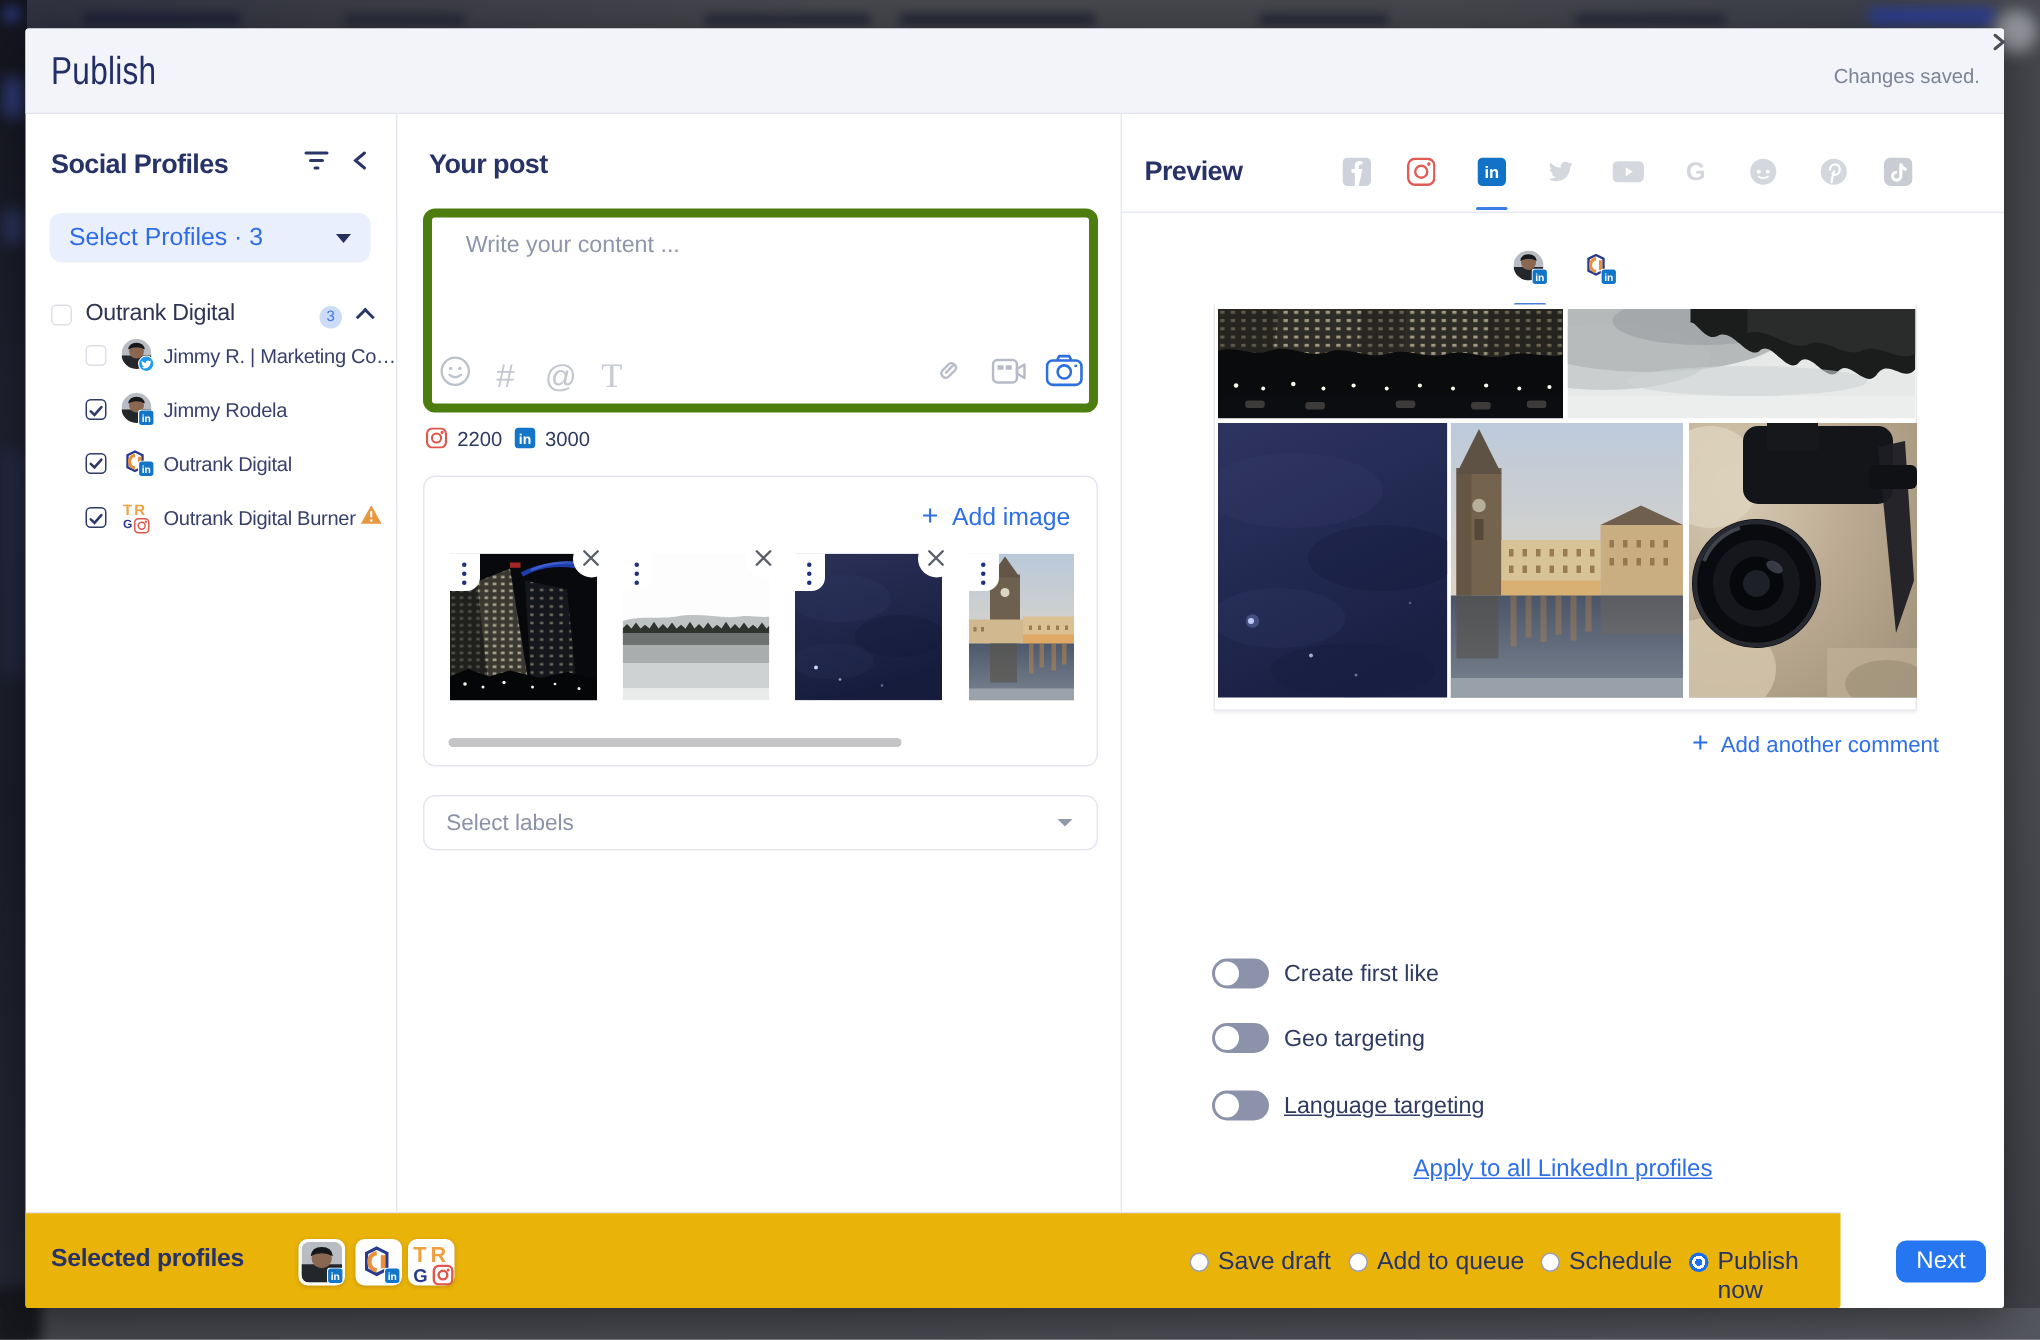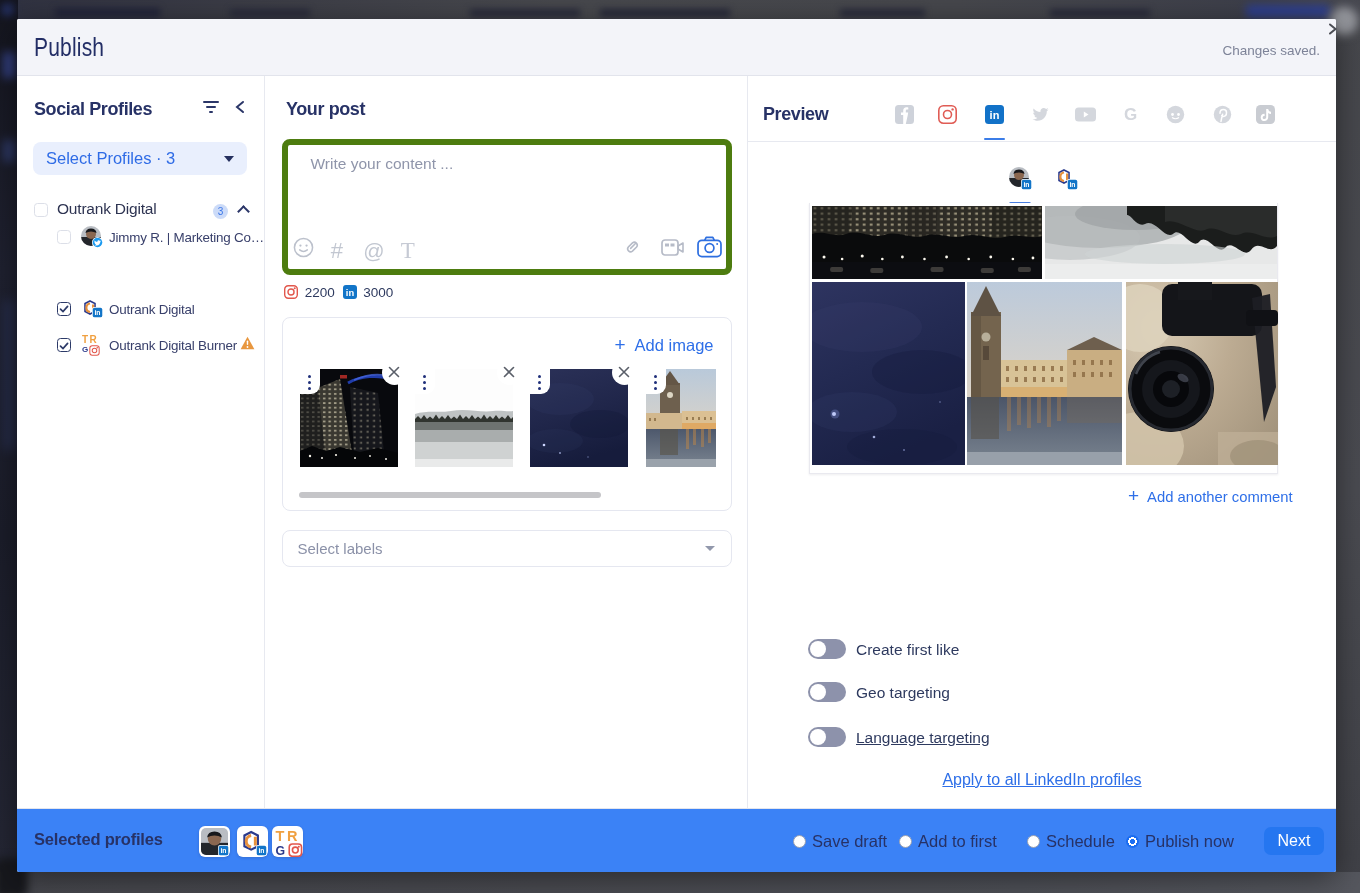--- a/index.html
+++ b/index.html
@@ -19,21 +19,21 @@
 
   
   #modal { position:absolute; left:17px; top:19px; width:1319px; height:853px;
      background:#fff; border-radius:2px; box-shadow:0 6px 30px rgba(0,0,0,.45); }
   #header { position:absolute; left:0; top:0; width:1319px; height:57px; background:#f3f4f9;
      border-bottom:1px solid #e2e4ec; border-radius:2px 2px 0 0; }
   #header .title { position:absolute; left:17px; top:13px; font-size:26px; font-weight:500; transform:scaleX(.81); transform-origin:0 0; color:#232e66; letter-spacing:.2px; }
   #header .saved { position:absolute; right:16px; top:24px; font-size:13.5px; color:#7d8398; }
   #chev { position:absolute; right:-3px; top:2px; width:12px; height:12px; }
 
-  #footer { position:absolute; left:0; top:789px; width:1319px; height:64px; background:#3b82f6;
+  #footer { position:absolute; left:0; top:789px; width:1210px; height:64px; background:#eab308;
      border-top:1px solid #e3e5ed; border-radius:0 0 2px 2px; }
 
   .vdiv { position:absolute; top:57px; width:1px; height:732px; background:#e7e9f0; }
 
   
   #leftcol { position:absolute; left:0; top:57px; width:247px; height:732px; }
   #leftcol .head { position:absolute; left:17px; top:23px; }
   .filt { position:absolute; left:186px; top:25px; width:16px; height:13px; }
   .filt i { position:absolute; left:0; background:#2b3668; height:2px; border-radius:1px; display:block; }
   .chevl { position:absolute; left:217px; top:24px; width:12px; height:12px; border-left:2px solid #2b3668; border-bottom:2px solid #2b3668; transform:rotate(45deg); border-radius:1px; }
@@ -174,20 +174,41 @@
             <circle cx="10" cy="8" r="5" fill="#8a6750"></circle>
             <path d="M4.5 7 Q5 2.5 10 2.5 Q15 2.5 15.5 7 Q13 5.5 10 5.5 Q7 5.5 4.5 7Z" fill="#17181c"></path>
           </svg>
           <svg class="nbadge" viewBox="0 0 12 12">
             <circle cx="6" cy="6" r="6" fill="#fff"></circle>
             <circle cx="6" cy="6" r="5.2" fill="#1d9bf0"></circle>
             <path d="M9.5 4.2c-.3.1-.5.2-.8.2.3-.2.5-.4.6-.7-.3.2-.6.3-.9.4-.3-.3-.7-.5-1.1-.5-.8 0-1.5.7-1.5 1.5v.3c-1.2-.1-2.3-.7-3-1.6-.1.2-.2.5-.2.8 0 .5.3 1 .7 1.2-.2 0-.5-.1-.7-.2 0 .7.5 1.3 1.2 1.5H3.2c.2.6.7 1 1.4 1-.5.4-1.1.6-1.8.6.7.4 1.4.7 2.2.7 2.6 0 4.1-2.2 4.1-4.1v-.2c.3-.2.5-.4.7-.7z" fill="#fff"></path>
           </svg>
         </span>
       <span class="lbl">Jimmy R. | Marketing Co…</span>
+    </div>
+    <div class="prow" style="top:187px;">
+      <span class="cb on">
+          <svg width="10" height="10" viewBox="0 0 10 10">
+            <path d="M1.5 5.2 L4 7.6 L8.6 2.4" fill="none" stroke="#2c3a68" stroke-width="1.7" stroke-linecap="round"></path>
+          </svg>
+        </span>
+      <span class="av">
+          <svg class="avimg" viewBox="0 0 20 20">
+            <rect width="20" height="20" fill="#b9bdc3"></rect>
+            <rect y="11" width="20" height="9" fill="#23262b"></rect>
+            <circle cx="10" cy="8" r="5" fill="#8a6750"></circle>
+            <path d="M4.5 7 Q5 2.5 10 2.5 Q15 2.5 15.5 7 Q13 5.5 10 5.5 Q7 5.5 4.5 7Z" fill="#17181c"></path>
+          </svg>
+          <svg class="nbadge" viewBox="0 0 12 12">
+            <rect width="12" height="12" rx="2.5" fill="#fff"></rect>
+            <rect x=".8" y=".8" width="10.4" height="10.4" rx="2" fill="#1275c8"></rect>
+            <text x="6" y="9" font-size="7.5" font-weight="bold" fill="#fff" text-anchor="middle" font-family="Liberation Sans">in</text>
+          </svg>
+        </span>
+      <span class="lbl">Jimmy Rodela</span>
     </div>
     <div class="prow" style="top:222.5px;">
       <span class="cb on">
           <svg width="10" height="10" viewBox="0 0 10 10">
             <path d="M1.5 5.2 L4 7.6 L8.6 2.4" fill="none" stroke="#2c3a68" stroke-width="1.7" stroke-linecap="round"></path>
           </svg>
         </span>
       <span class="av">
           <svg class="avimg" viewBox="0 0 20 20" style="border-radius:0;">
             <rect width="20" height="20" fill="#fff"></rect>
@@ -703,20 +724,20 @@
           <g transform="translate(10.5,11)">
             <rect x="0" y="0" width="8.5" height="8.5" rx="2.2" fill="none" stroke="#e2574c" stroke-width="1.1"></rect>
             <circle cx="4.2" cy="4.2" r="2" fill="none" stroke="#e2574c" stroke-width="1.1"></circle>
             <circle cx="6.6" cy="1.9" r=".7" fill="#e2574c"></circle>
           </g>
         </svg>
     </span>
     <div class="radio" style="left:776px;"></div>
       <div class="rlbl" style="left:795px;">Save draft</div>
     <div class="radio" style="left:882px;"></div>
-      <div class="rlbl" style="left:901px;">Add to first</div>
+      <div class="rlbl" style="left:901px;">Add to queue</div>
     <div class="radio" style="left:1010px;"></div>
       <div class="rlbl" style="left:1029px;">Schedule</div>
     <div class="radio sel" style="left:1109px;"></div>
       <div class="rlbl" style="left:1128px;">Publish now</div>
     <div id="nextbtn">Next</div>
   </div>
 </div>
 
 </body></html>

